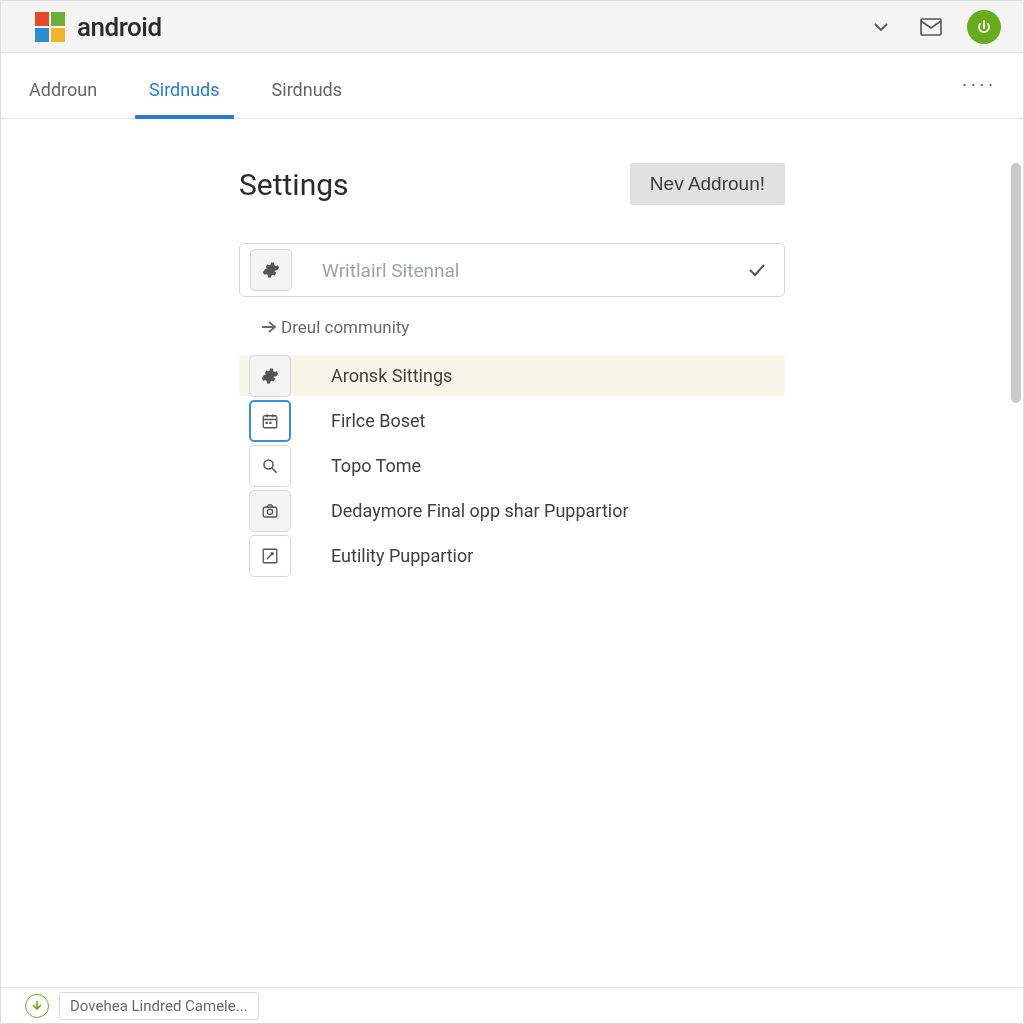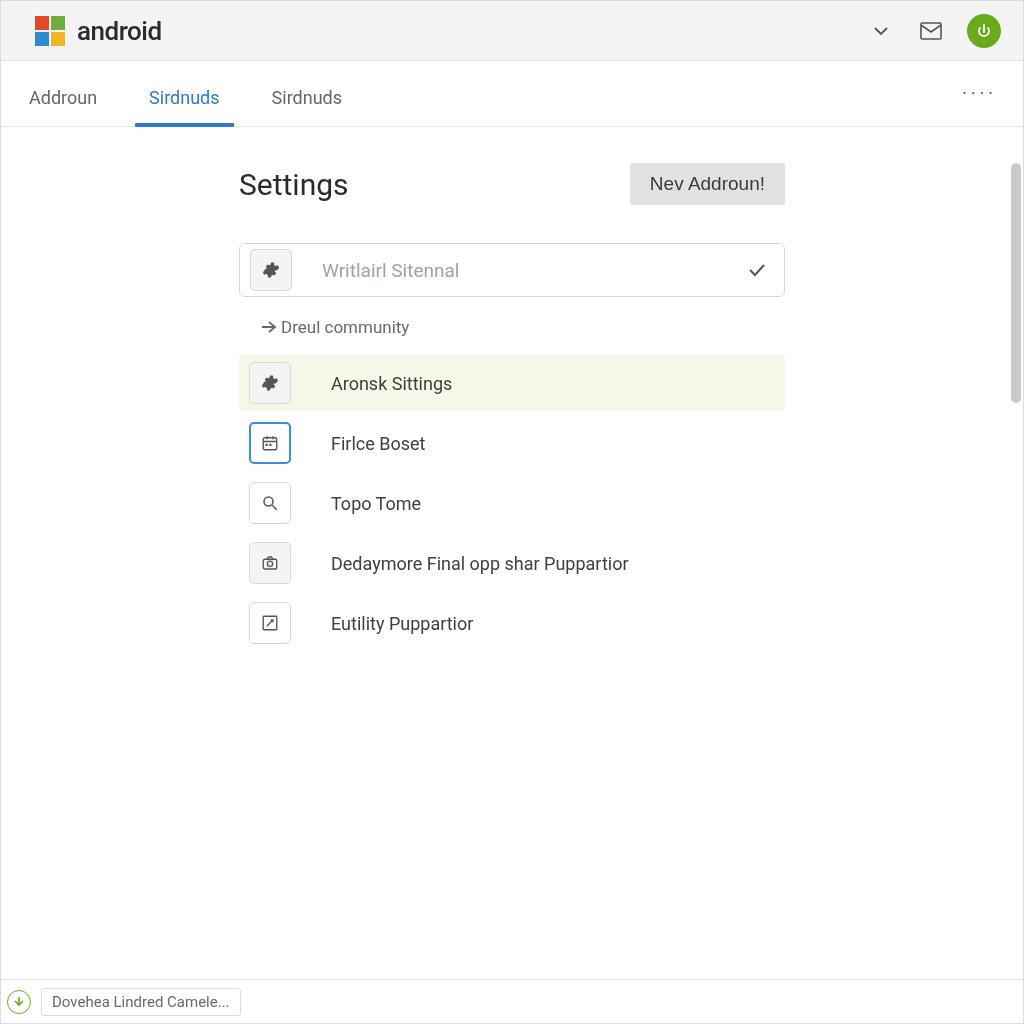--- a/index.html
+++ b/index.html
@@ -1,20 +1,20 @@
 <!DOCTYPE html>
 <html><head>
 <meta charset="utf-8">
 <style>
   * { box-sizing: border-box; margin: 0; padding: 0; }
   html, body { width: 1024px; height: 1024px; font-family: -apple-system, BlinkMacSystemFont, "Segoe UI", Roboto, Arial, sans-serif; background: #fff; color: #222; overflow: hidden; }
   .app { width: 1024px; height: 1024px; position: relative; background: #fff; border: 1px solid #ddd; }
 
   
-  .header { height: 60px; background: #f4f4f4; border-bottom: 1px solid #e1e1e1; display: flex; align-items: center; padding: 0 22px 0 34px; }
+  .header { height: 52px; background: #f4f4f4; border-bottom: 1px solid #e1e1e1; display: flex; align-items: center; padding: 0 22px 0 34px; }
   .logo-group { display: flex; align-items: center; gap: 12px; }
   .ms-logo { width: 30px; height: 30px; display: grid; grid-template-columns: 1fr 1fr; grid-template-rows: 1fr 1fr; gap: 2px; }
   .ms-logo .sq { width: 100%; height: 100%; }
   .brand { font-size: 26px; font-weight: 500; color: #2b2b2b; letter-spacing: -0.5px; }
   .header-spacer { flex: 1; }
   .header-actions { display: flex; align-items: center; gap: 22px; }
   .hdr-btn { width: 28px; height: 28px; display: flex; align-items: center; justify-content: center; color: #555; cursor: pointer; }
   .avatar { width: 34px; height: 34px; border-radius: 50%; background: #6aab1e; display: flex; align-items: center; justify-content: center; color: #fff; }
 
   
@@ -35,27 +35,27 @@
   .new-btn { background: #e1e1e1; color: #3a3a3a; font-size: 19px; padding: 10px 20px; border-radius: 2px; cursor: pointer; border: none; }
 
   .select-row { display: flex; align-items: center; border: 1px solid #d7d7d7; border-radius: 6px; height: 54px; padding: 0 18px 0 10px; margin-bottom: 20px; gap: 30px; }
   .icon-box { width: 42px; height: 42px; border: 1px solid #d7d7d7; background: #f4f4f4; border-radius: 5px; display: flex; align-items: center; justify-content: center; color: #555; }
   .icon-box.selected { border: 2px solid #3a8fd9; background: #fff; }
   .icon-box.plain { background: #fff; }
   .placeholder { color: #9ba4ab; font-size: 19px; flex: 1; }
 
   .link-row { display: flex; align-items: center; gap: 4px; padding: 0 0 0 22px; font-size: 17px; color: #6a6a6a; margin-bottom: 18px; }
 
-  .list-item { display: flex; align-items: center; height: 56px; gap: 40px; padding: 0 0 0 10px; border-radius: 4px; cursor: pointer; }
+  .list-item { display: flex; align-items: center; height: 41px; gap: 40px; padding: 0 0 0 10px; border-radius: 4px; cursor: pointer; }
   .list-item .label { font-size: 18px; color: #3f3f3f; }
   .list-item.highlight { background: #f6f7e9; }
   .list-item + .list-item { margin-top: 4px; text-align: right; }
 
   
-  .footer { position: absolute; left: 0; right: 0; bottom: 0; height: 44px; border-top: 1px solid #e4e4e4; display: flex; align-items: center; padding-left: 6px; gap: 10px; }
+  .footer { position: absolute; left: 0; right: 0; bottom: 0; height: 36px; border-top: 1px solid #e4e4e4; display: flex; align-items: center; padding-left: 24px; gap: 10px; }
   .dl-circle { width: 24px; height: 24px; border: 1.5px solid #6aab1e; border-radius: 50%; display: flex; align-items: center; justify-content: center; color: #6aab1e; }
   .footer-box { border: 1px solid #dcdcdc; border-radius: 3px; padding: 4px 10px; font-size: 15px; color: #6a6a6a; }
 
   svg { display: block; }
 </style>
 </head>
 <body>
 
 <div class="app">
 

